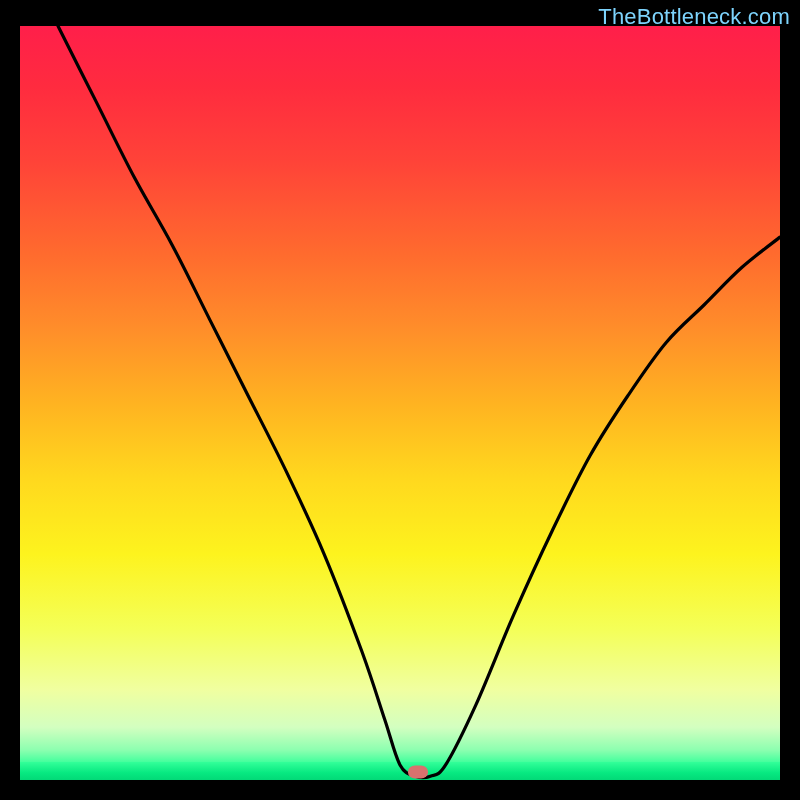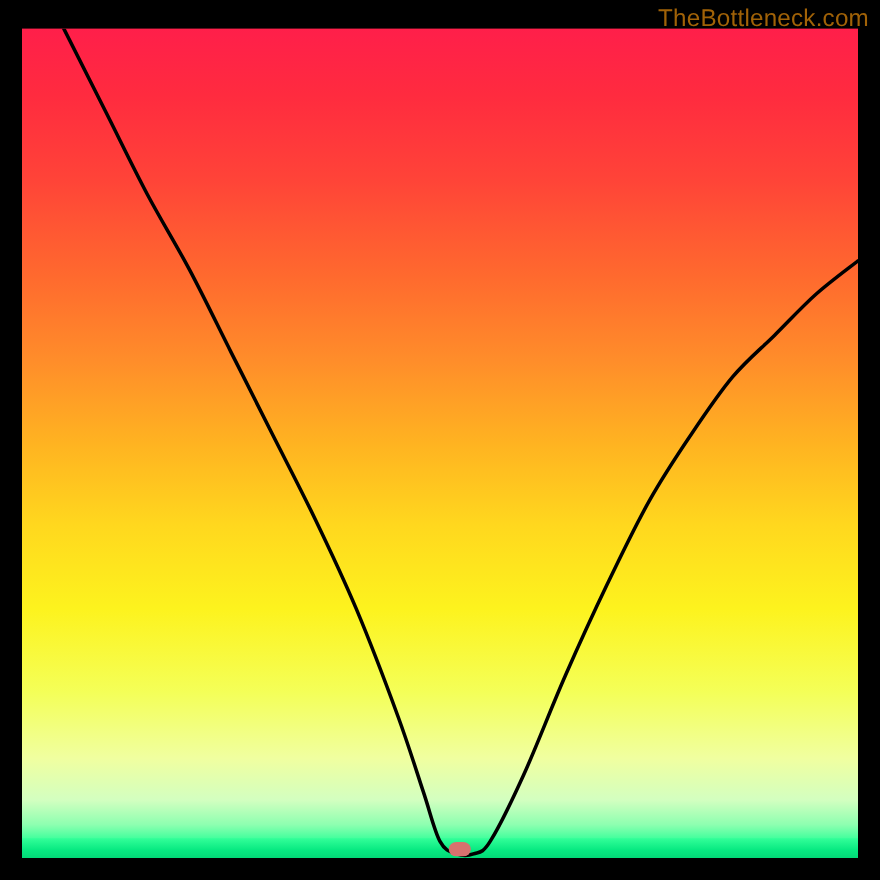--- a/index.html
+++ b/index.html
@@ -15,21 +15,21 @@
     position: relative;
     width: 800px;
     height: 800px;
     background: #000;
   }
   .watermark {
     position: absolute;
     top: 4px;
     right: 10px;
     font-size: 22px;
-    color: #a16207;
+    color: #7dd3fc;
     font-weight: 500;
     letter-spacing: 0.2px;
     z-index: 10;
     margin-left: 37px;
   }
   .plot-area {
     position: absolute;
     left: 20px;
     top: 26px;
     width: 760px;

